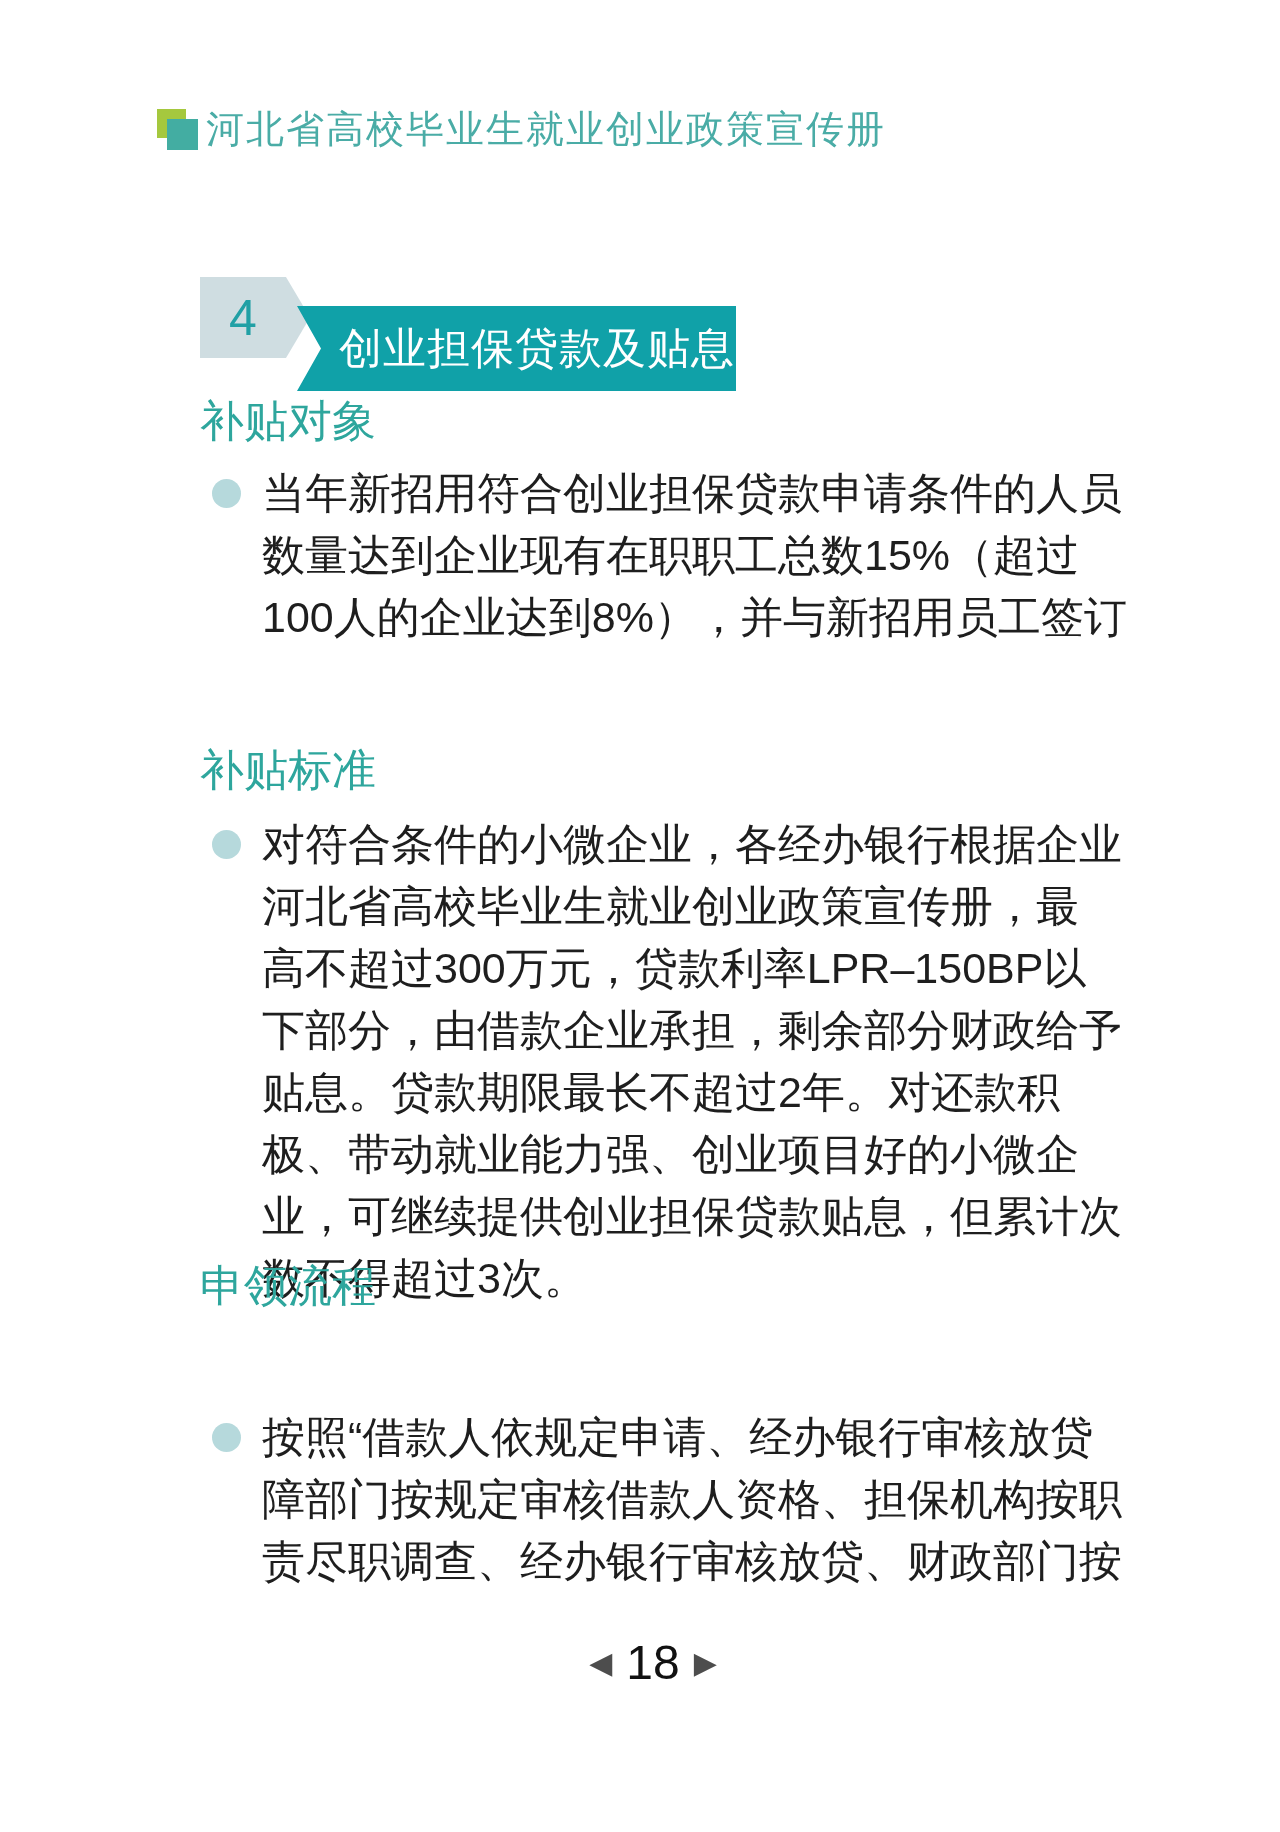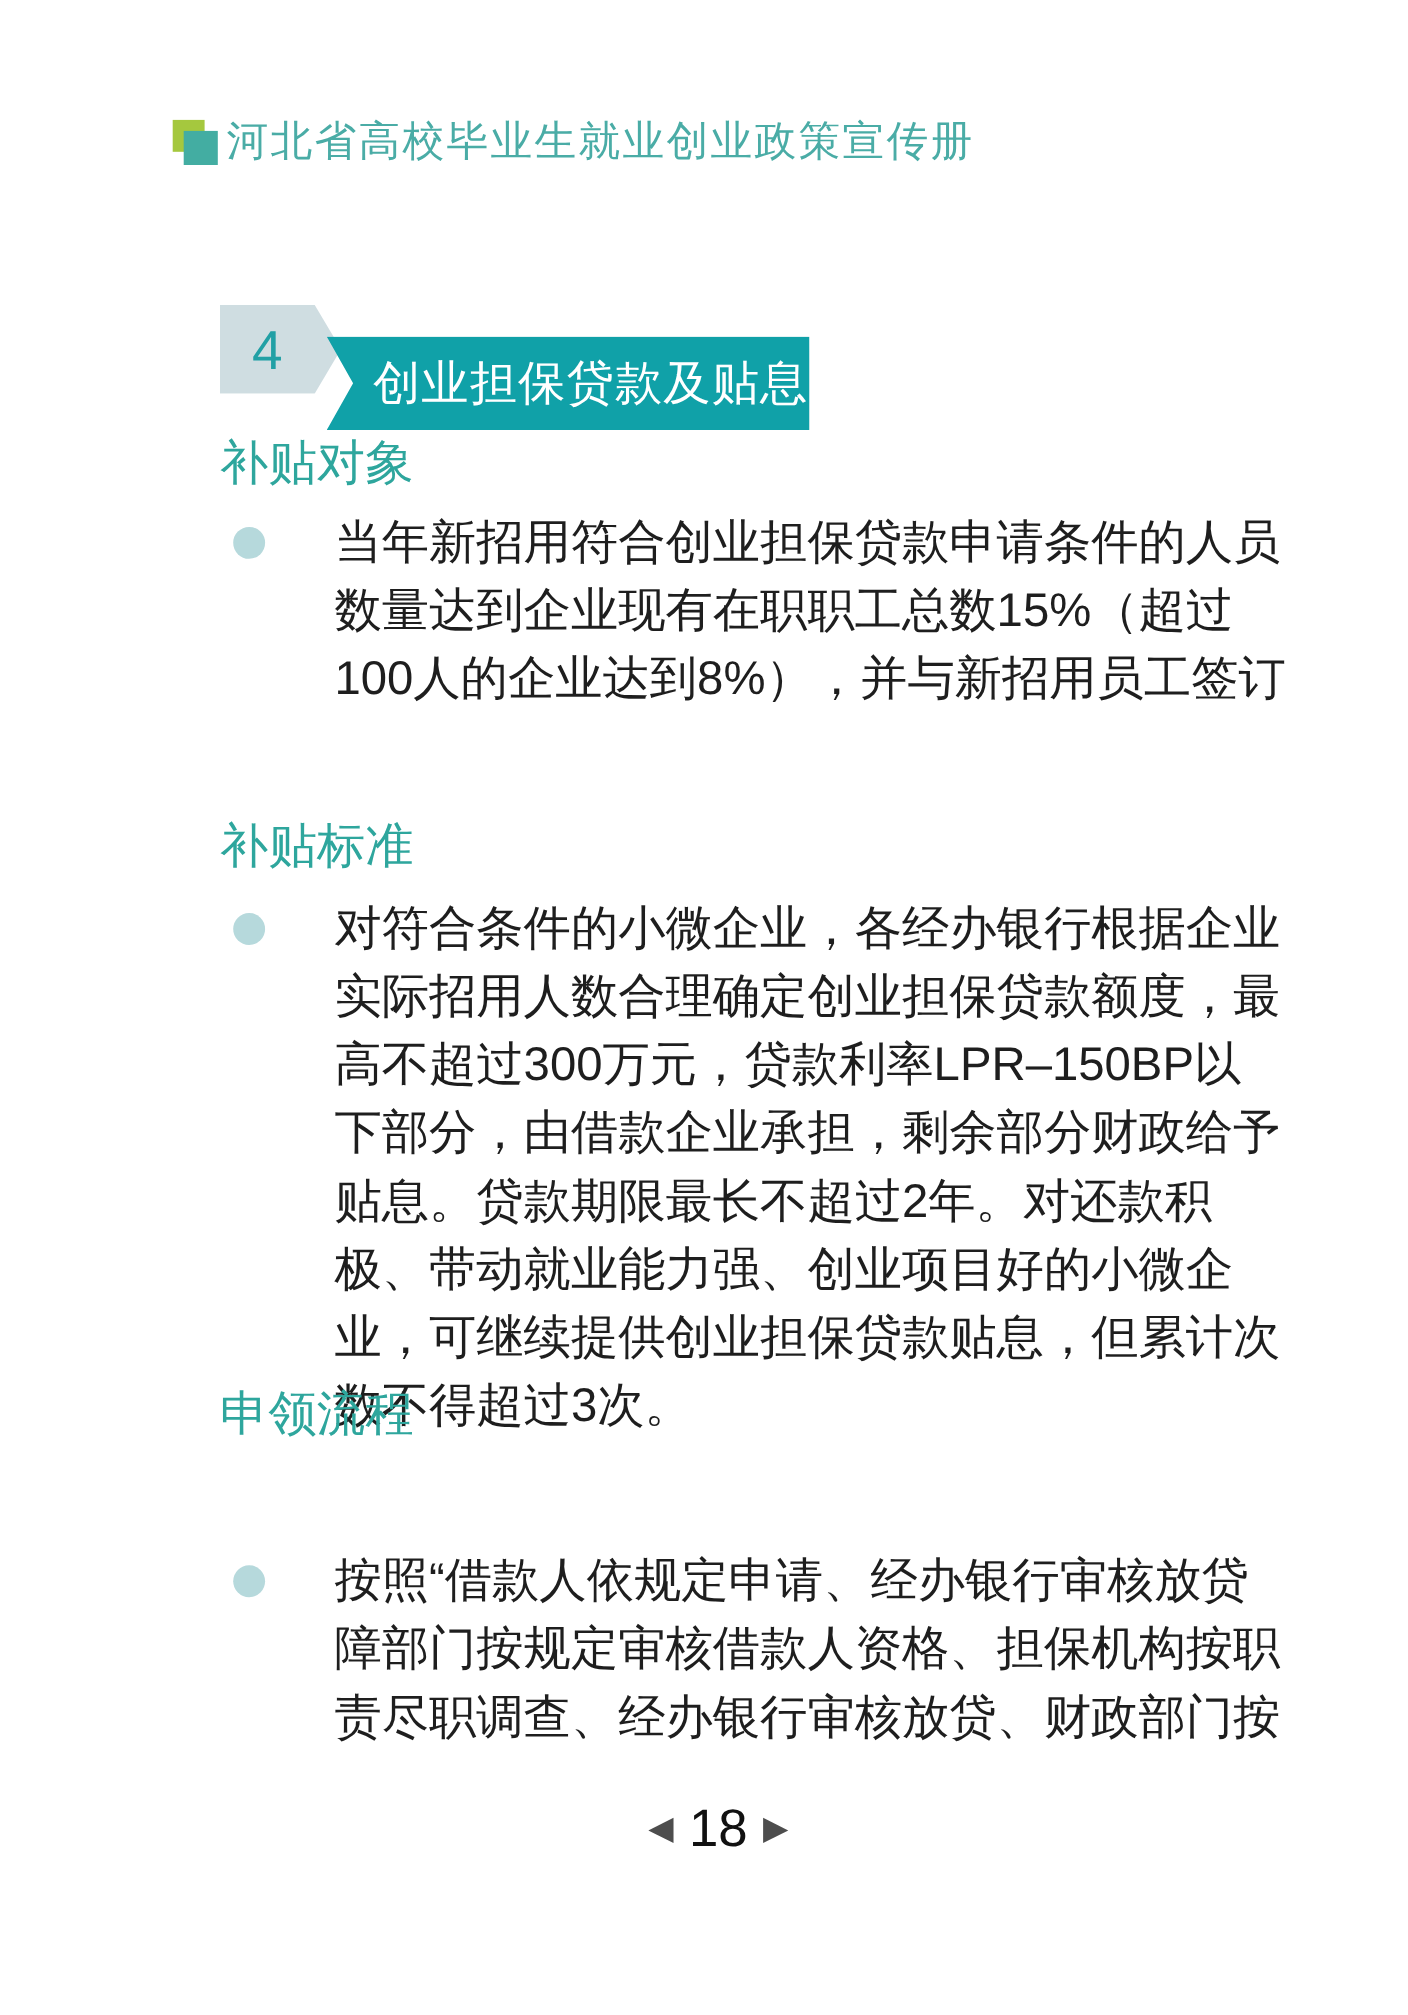--- a/index.html
+++ b/index.html
@@ -75,21 +75,21 @@
   #bullet-1{top:479px;}
   #bullet-2{top:830px;}
   #bullet-3{top:1423px;}
   .para{
     position:absolute;left:262px;width:880px;
     font-size:43px;line-height:62px;color:var(--body-ink);
   }
   #para-1{top:462px;}
   #para-2{top:813px;}
   #para-3{top:1406px;}
-  .body-line{white-space:nowrap;margin-left:42px;}
+  .body-line{white-space:nowrap;}
 
   
   .footer{
     position:absolute;left:0;right:0;top:1632px;height:62px;
     display:flex;align-items:center;justify-content:center;
     padding-left:26px;
   }
   .footer .arrow{font-size:30px;color:var(--arrow-gray);line-height:62px;}
   .footer .page-num{font-size:48px;color:#111111;margin:0 14px;line-height:62px;}
 </style>
@@ -120,21 +120,21 @@
   <div class="para" id="para-1">
       <div class="body-line">当年新招用符合创业担保贷款申请条件的人员</div>
       <div class="body-line">数量达到企业现有在职职工总数15%（超过</div>
       <div class="body-line">100人的企业达到8%），并与新招用员工签订</div>
     </div>
 
   <div class="sec-heading" id="heading-2">补贴标准</div>
   <span class="bullet-dot" id="bullet-2"></span>
   <div class="para" id="para-2">
       <div class="body-line">对符合条件的小微企业，各经办银行根据企业</div>
-      <div class="body-line">实际招用人数合理确定创业担保贷款额度，最</div>
+      <div class="body-line">河北省高校毕业生就业创业政策宣传册，最</div>
       <div class="body-line">高不超过300万元，贷款利率LPR–150BP以</div>
       <div class="body-line">下部分，由借款企业承担，剩余部分财政给予</div>
       <div class="body-line">贴息。贷款期限最长不超过2年。对还款积</div>
       <div class="body-line">极、带动就业能力强、创业项目好的小微企</div>
       <div class="body-line">业，可继续提供创业担保贷款贴息，但累计次</div>
       <div class="body-line">数不得超过3次。</div>
     </div>
 
   <div class="sec-heading" id="heading-3">申领流程</div>
   <span class="bullet-dot" id="bullet-3"></span>

